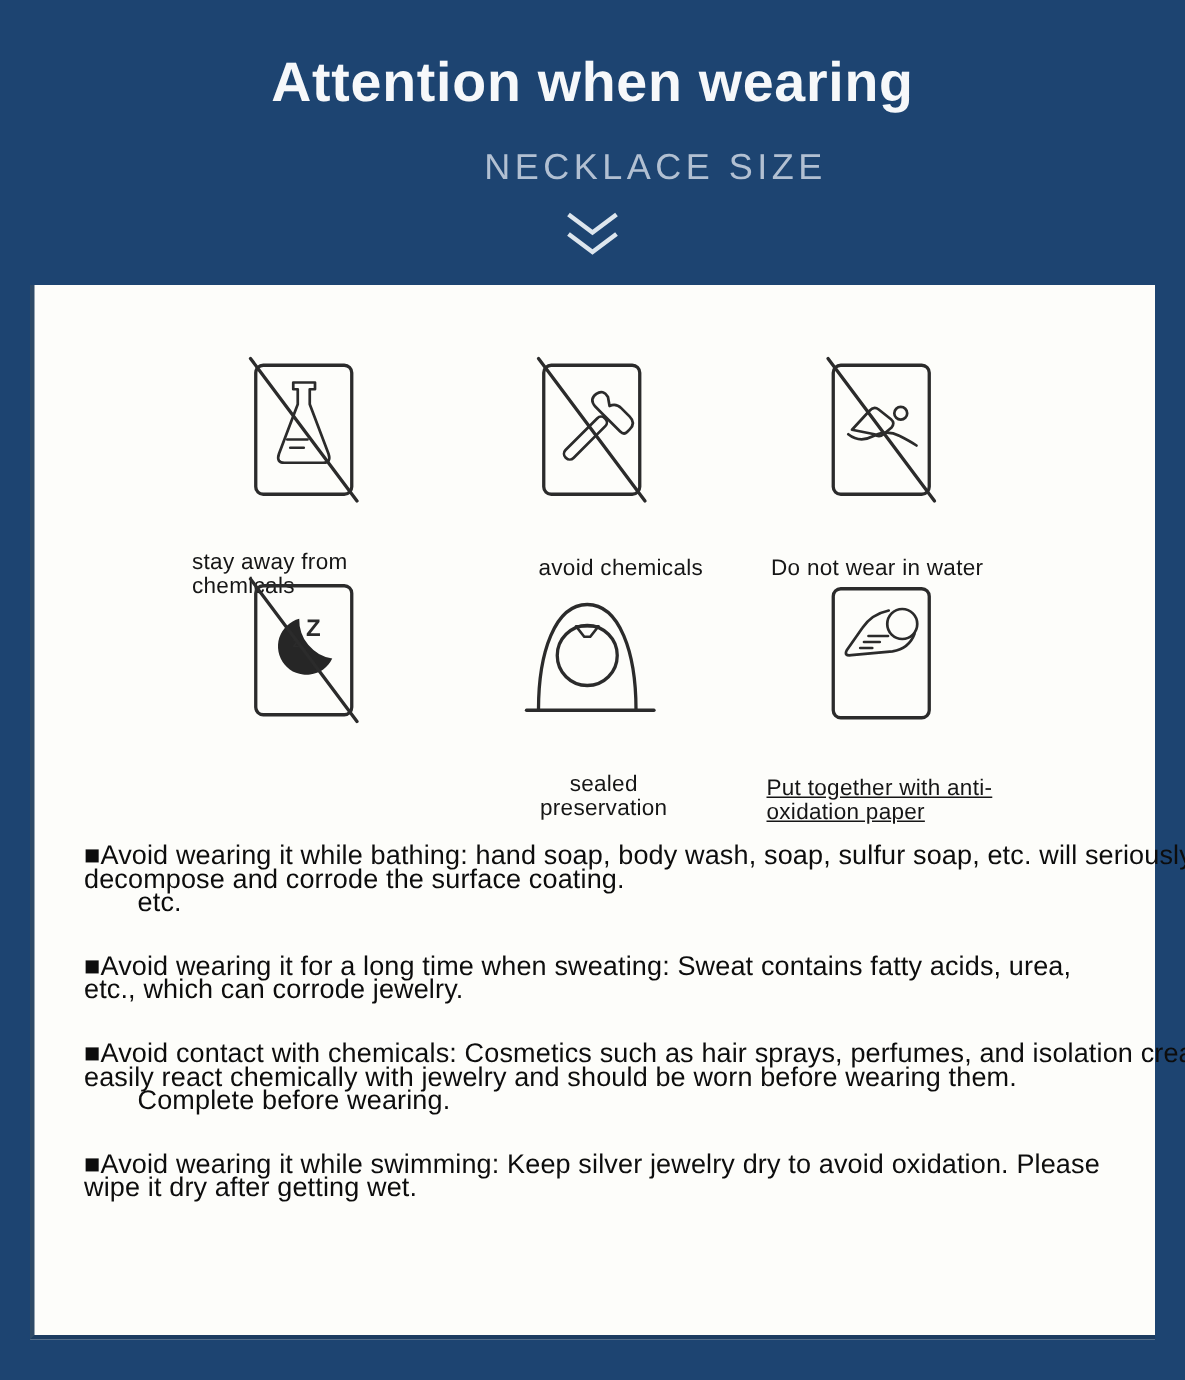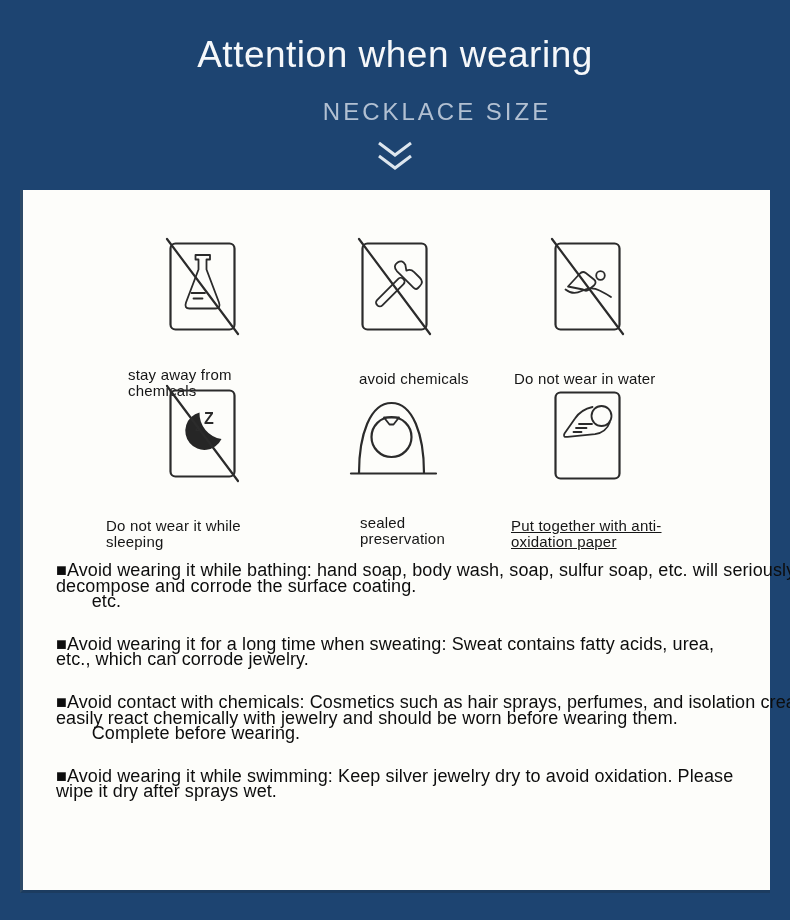--- a/index.html
+++ b/index.html
@@ -4,21 +4,21 @@
 <style>
   html,body{margin:0;padding:0;}
   body{
     width:790px;height:920px;position:relative;overflow:hidden;
     background:#1d4471;
     font-family:"Liberation Sans", sans-serif;
   }
   
   .hdr-title{
     position:absolute;top:34px;left:0;width:790px;text-align:center;
-    font-size:37px;font-weight:400;color:#f6f8fa;letter-spacing:.5px;
+    font-size:37px;font-weight:700;color:#f6f8fa;letter-spacing:.5px;
   }
   .hdr-sub{
     position:absolute;top:98px;left:0;width:790px;text-align:center;
     font-size:24px;font-weight:400;color:#b2c0d2;letter-spacing:3px;margin-left:42px;
   }
   .chev{
     position:absolute;top:140px;left:0;width:790px;text-align:center;
   }
   
   .card{
@@ -33,21 +33,21 @@
   .ic-fill{fill:#262626;stroke:none;}
   .z-txt{fill:#2b2b2b;font-weight:700;font-family:"Liberation Sans",sans-serif;}
   .lab{
     position:absolute;font-size:15px;line-height:15.5px;color:#161616;
     white-space:pre-line;letter-spacing:.2px;margin-top:32px;
   }
   #i1{left:146px;top:52px;}   #l1{left:105px;top:145px;}
   #i2{left:338px;top:52px;}   #l2{left:336px;top:149px;}
   #i3{left:531px;top:52px;}   #l3{left:491px;top:149px;text-align:right;}
   #i4{left:146px;top:199px;}  #l4{left:83px;top:296px;}
-  #i5{left:328px;top:201px;width:85px;height:84px;}  #l5{left:337px;top:293px;}
+  #i5{left:328px;top:201px;width:85px;height:84px;}  #l5{left:337px;top:293px;text-align:center;}
   #i6{left:531px;top:201px;}  #l6{left:488px;top:296px;text-decoration:underline;}
   
   .notes{position:absolute;left:33px;top:373px;width:712px;}
   .note{
     white-space:pre;margin:0 0 27px 0;
     font-size:18px;line-height:15.6px;color:#0d0d0d;letter-spacing:.1px;
   }
 </style>
 </head>
 <body>
@@ -99,22 +99,20 @@
 
   <div class="icon-box" id="i4">
     <svg width="67" height="89" viewBox="0 0 67 89">
       <rect class="ic" x="1.5" y="1.5" width="64" height="86" rx="5"></rect>
       <path class="ic-fill" d="M30.5 23.5 A19 19 0 1 0 52.5 50 A26 26 0 0 1 30.5 23.5 Z"></path>
       <text class="z-txt" x="35" y="35" font-size="16">Z</text>
       <text class="z-txt" x="26" y="42" font-size="9">z</text>
       <line class="ic" x1="-2" y1="-3" x2="69" y2="92" stroke-width="2"></line>
     </svg>
   </div>
-  <div class="lab" id="l4">Do not wear it while
-sleeping</div>
 
   <div class="icon-box" id="i5">
     <svg width="85" height="84" viewBox="0 0 85 84">
       <path class="ic" d="M8 82 C8 44 19 12 40.5 12 C62 12 73 44 73 82"></path>
       <circle class="ic" cx="40.5" cy="46" r="20"></circle>
       <path class="ic-thin" d="M33 26.5 H48 L42.5 33.5 H38.5 Z"></path>
       <line class="ic" x1="0" y1="82.5" x2="85" y2="82.5" stroke-width="2"></line>
     </svg>
   </div>
   <div class="lab" id="l5">sealed
@@ -134,16 +132,16 @@
   <div class="notes">
     <p class="note">■Avoid wearing it while bathing: hand soap, body wash, soap, sulfur soap, etc. will seriously
 decompose and corrode the surface coating.
        etc.</p>
     <p class="note">■Avoid wearing it for a long time when sweating: Sweat contains fatty acids, urea,
 etc., which can corrode jewelry.</p>
     <p class="note">■Avoid contact with chemicals: Cosmetics such as hair sprays, perfumes, and isolation creams can
 easily react chemically with jewelry and should be worn before wearing them.
        Complete before wearing.</p>
     <p class="note">■Avoid wearing it while swimming: Keep silver jewelry dry to avoid oxidation. Please
-wipe it dry after sprays wet.</p>
+wipe it dry after getting wet.</p>
   </div>
 
 </div>
 
 </body></html>

